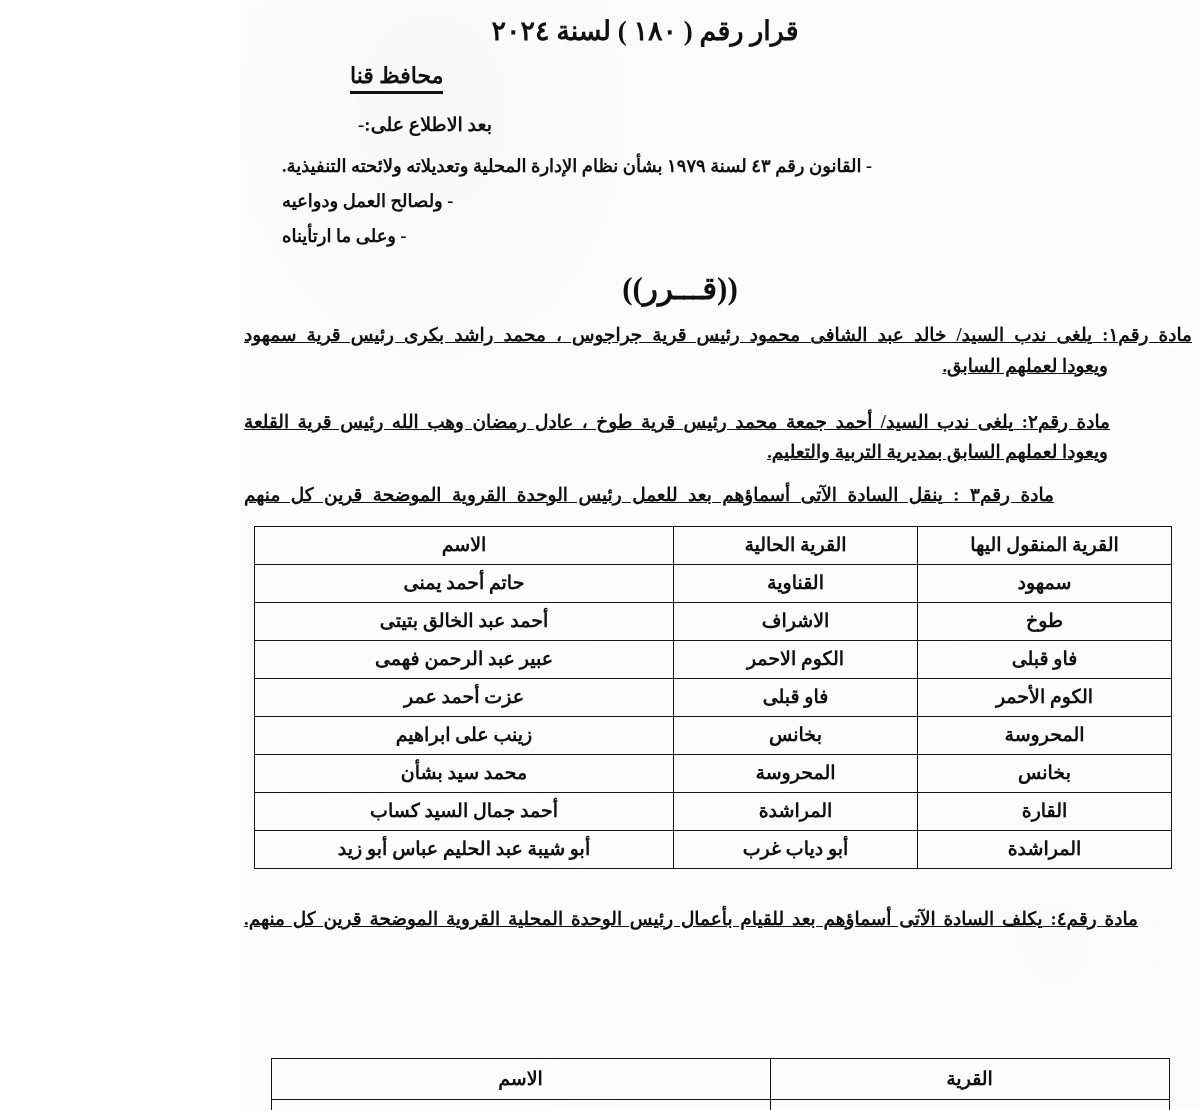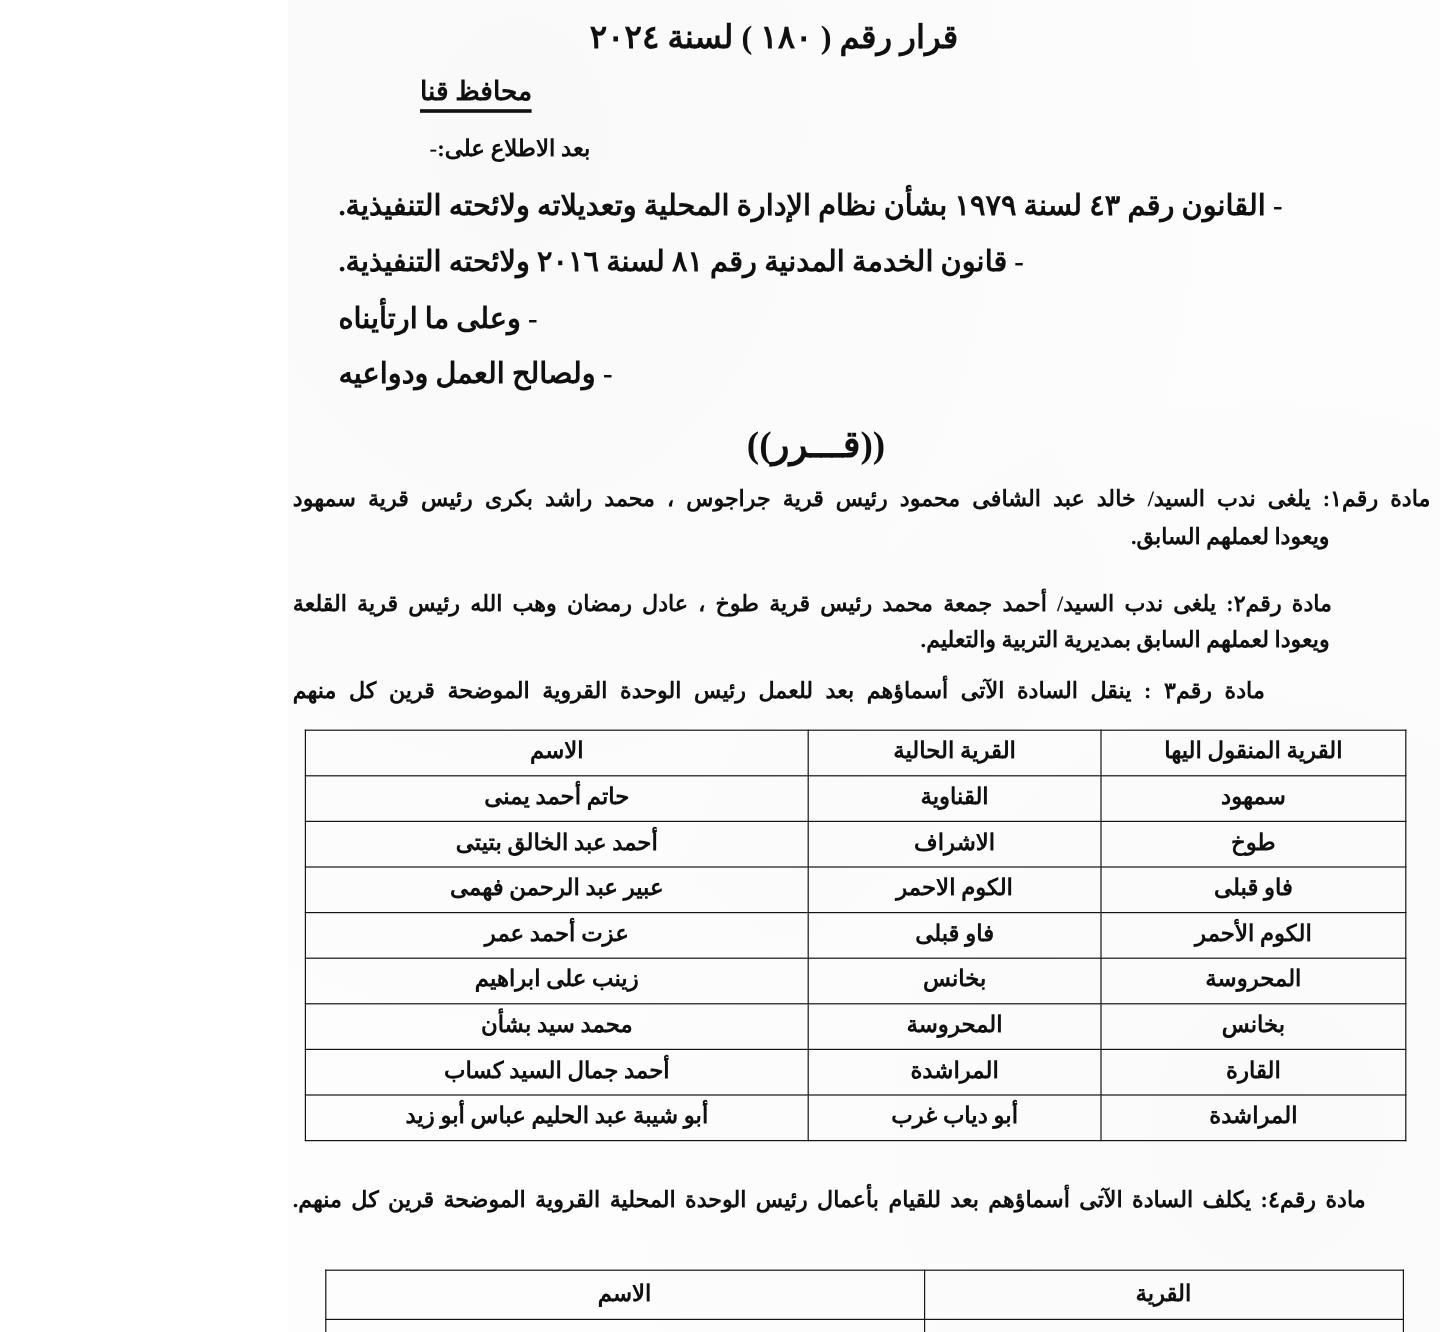--- a/index.html
+++ b/index.html
@@ -61,21 +61,21 @@
     margin: 0 0 10px 0;
     padding-left: 88px;
     line-height: 1.4;
   }
   ul.legal-list {
     list-style: none;
     margin: 0;
     padding: 0;
   }
   ul.legal-list li {
-    font-size: 24px;
+    font-size: 18px;
     font-weight: bold;
     line-height: 1.95;
     text-align: left;
     padding-left: 12px;
     white-space: nowrap;
   }
 
   
   .decision-heading {
     text-align: center;
@@ -92,20 +92,21 @@
     padding: 0 6px 0 4px;
   }
   .article-line {
     font-size: 18.5px;
     font-weight: bold;
     line-height: 1.55;
     text-align: justify;
     text-align-last: justify;
     white-space: nowrap;
     direction: rtl;
+    text-decoration: underline;
   }
   .article-line.cont {
     text-align: center;
     text-align-last: right;
     padding-right: 86px;
     margin-top: 2px;
   }
   .article-label { font-weight: bold; }
 
   #article-1 .article-line.main { padding: 0 2px 0 0; letter-spacing: -0.1px;}
@@ -178,23 +179,22 @@
 
   <div class="doc-title">قرار رقم (  ١٨٠ ) لسنة ٢٠٢٤</div>
 
   <div class="header-block">
     <div class="governor">محافظ قنا</div>
 
     <div class="preamble-intro">بعد الاطلاع على:-</div>
 
     <ul class="legal-list">
       <li>- القانون رقم ٤٣ لسنة ١٩٧٩ بشأن نظام الإدارة المحلية وتعديلاته ولائحته التنفيذية.</li>
-      <li>- قانون الخدمة المدنية رقم ٨١ لسنة ٢٠١٦ ولائحته التنفيذية.</li>
+      <li>- ولصالح العمل ودواعيه</li>
       <li>- وعلى ما ارتأيناه</li>
-      <li>- ولصالح العمل ودواعيه</li>
     </ul>
   </div>
 
   <div class="decision-heading">((قـــرر))</div>
 
   <div class="article" id="article-1">
     <div class="article-line main">
       <span class="article-label">مادة رقم١:</span>
       <span>يلغى ندب السيد/ خالد عبد الشافى محمود رئيس قرية جراجوس ، محمد راشد بكرى رئيس قرية سمهود</span>
     </div>

